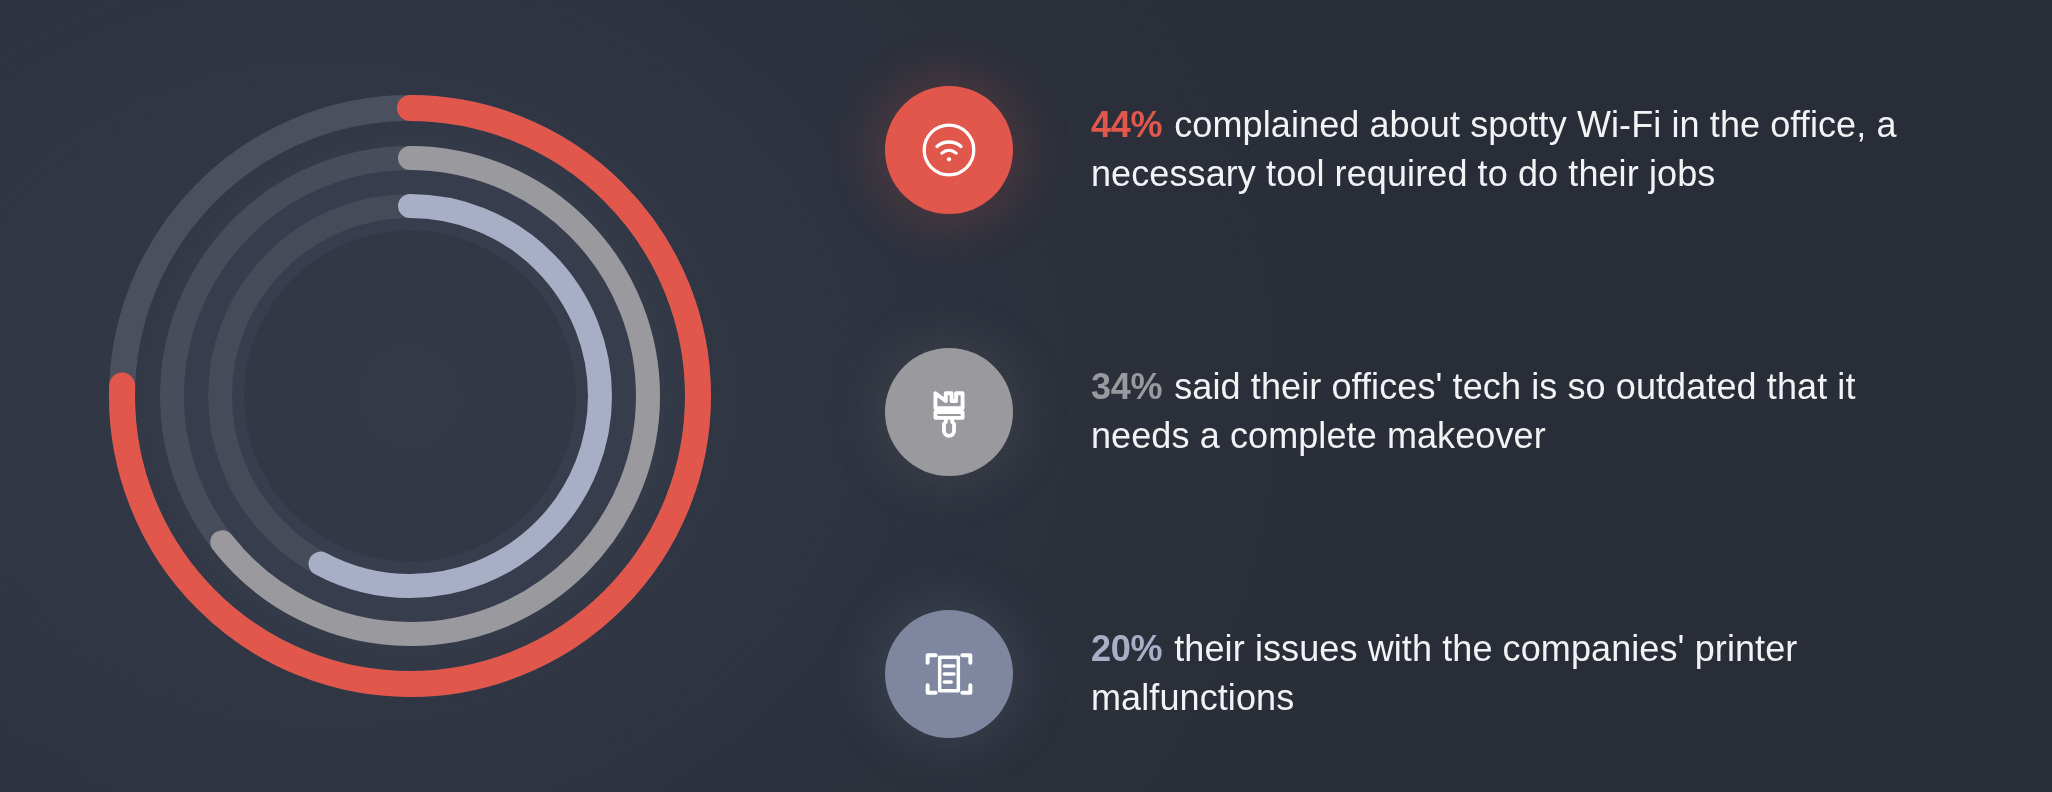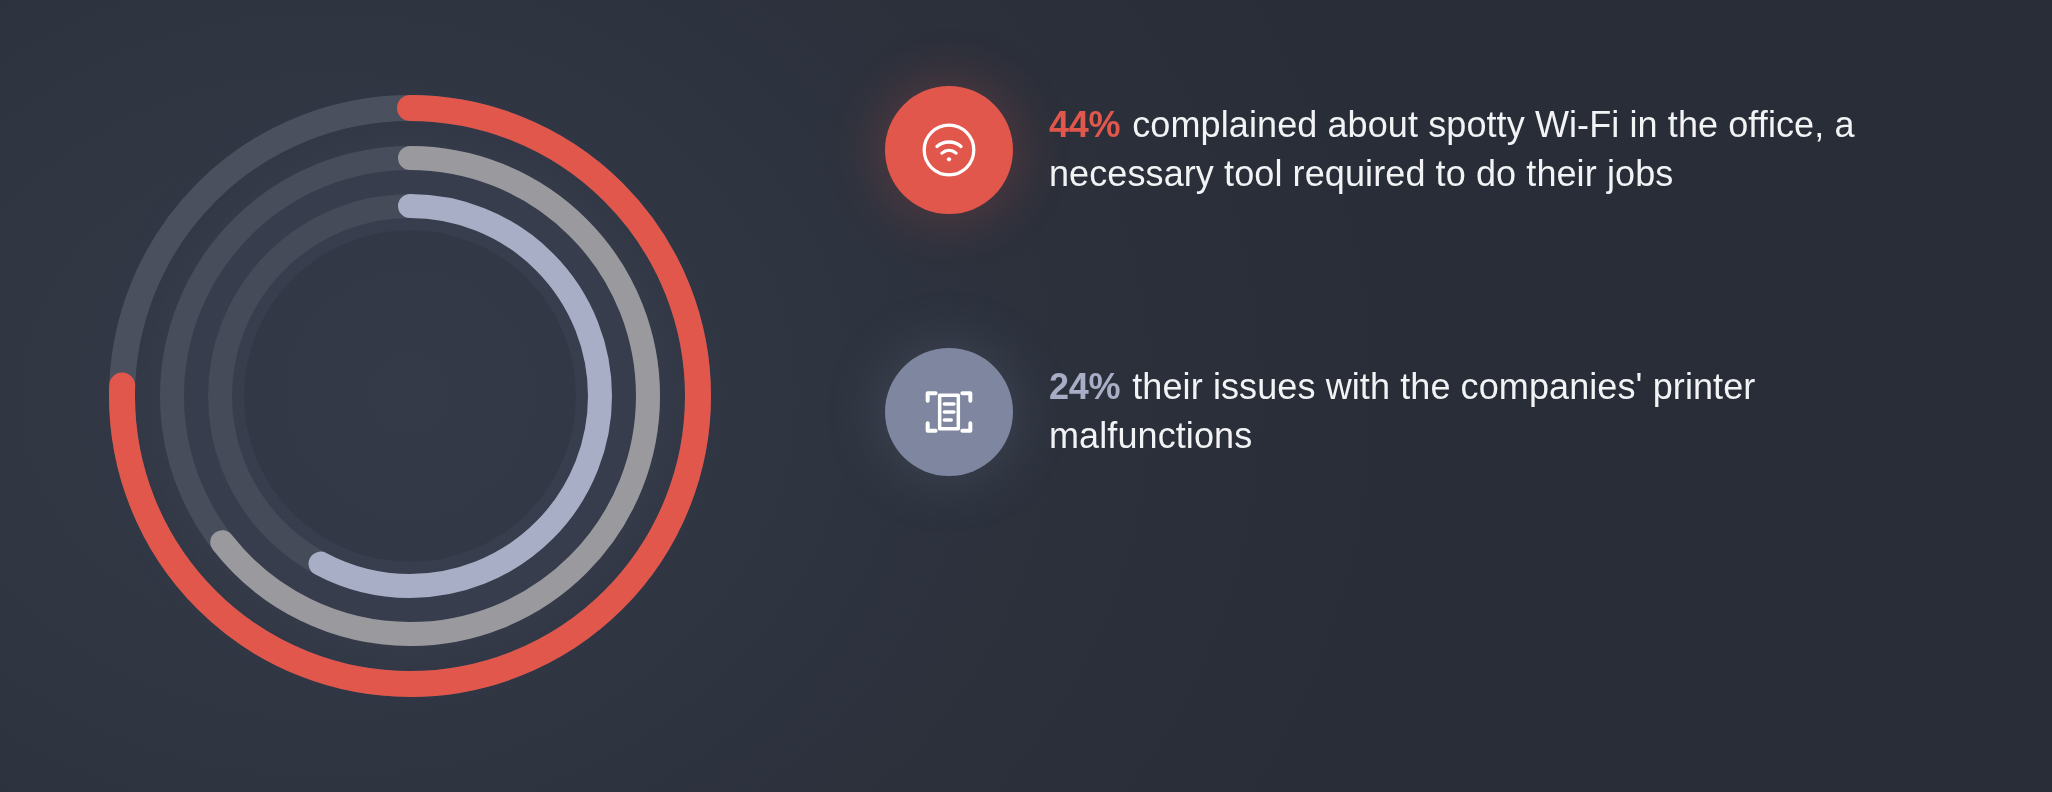--- a/index.html
+++ b/index.html
@@ -56,21 +56,21 @@
     width: 128px;
     height: 128px;
     border-radius: 50%;
     display: flex;
     align-items: center;
     justify-content: center;
     position: relative;
   }
   .icon-badge svg { display:block; }
   .stat-text {
-    margin-left: 36px;
+    margin-left: 78px;
     padding-top: 14px;
     font-size: 36px;
     line-height: 1.37;
     color: #f2f3f5;
     font-weight: 300;
     letter-spacing: 0.1px;
     max-width: 820px;
   }
   .stat-pct {
     font-weight: 700;
@@ -124,35 +124,49 @@
             <path d="M19 26.2c3-2.6 7-2.6 10 0" fill="none"></path>
             <circle cx="24" cy="30.6" r="1.5" fill="#ffffff" stroke="none"></circle>
           </svg>
         </span>
       </div>
       <div class="stat-text">
         <span class="stat-pct" style="color:#e2574c">44%</span><span> complained about spotty Wi-Fi in the office, a necessary tool required to do their jobs</span>
       </div>
     </div>
 
+    <div class="stat-row">
+      <div class="icon-badge" style="background:#9a9a9e; box-shadow:0 0 52px 10px rgba(154,154,158,0.13);">
+        <span>
+          <svg width="62" height="62" viewBox="0 0 48 48" fill="none" stroke="#ffffff" stroke-width="3" stroke-linejoin="round" stroke-linecap="round">
+            <path d="M13.5 9.5v11.5h21V9.5h-5v6h-3.5v-6h-4.5v6L13.5 9.5z"></path>
+            <rect x="13.5" y="24" width="21" height="4.5"></rect>
+            <path d="M21.5 28.5v3.2l-1.4 1.4v5.4a3.9 3.9 0 0 0 7.8 0v-5.4l-1.4-1.4v-3.2"></path>
+          </svg>
+        </span>
+      </div>
+      <div class="stat-text">
+        <span class="stat-pct" style="color:#9a9a9e">34%</span><span> said their offices' tech is so outdated that it needs a complete makeover</span>
+      </div>
+    </div>
 
     <div class="stat-row">
       <div class="icon-badge" style="background:#7f869f; box-shadow:0 0 52px 10px rgba(127,134,159,0.18);">
         <span>
           <svg width="64" height="64" viewBox="0 0 48 48" fill="none" stroke="#ffffff" stroke-width="3" stroke-linecap="round" stroke-linejoin="round">
             <path d="M8 15.5V10h6"></path>
             <path d="M40 15.5V10h-6"></path>
             <path d="M8 32.5V38h6"></path>
             <path d="M40 32.5V38h-6"></path>
             <rect x="17" y="11.5" width="14" height="25" stroke-width="2.6"></rect>
             <path d="M20.5 18h7.2" stroke-width="2.6"></path>
             <path d="M20.5 24h7.2" stroke-width="2.6"></path>
             <path d="M20.5 30h5.2" stroke-width="2.6"></path>
           </svg>
         </span>
       </div>
       <div class="stat-text">
-        <span class="stat-pct" style="color:#a8aec6">24%</span><span> their issues with the companies' printer malfunctions</span>
+        <span class="stat-pct" style="color:#a8aec6">20%</span><span> their issues with the companies' printer malfunctions</span>
       </div>
     </div>
 
   </div>
 </div>
 
 </body></html>

